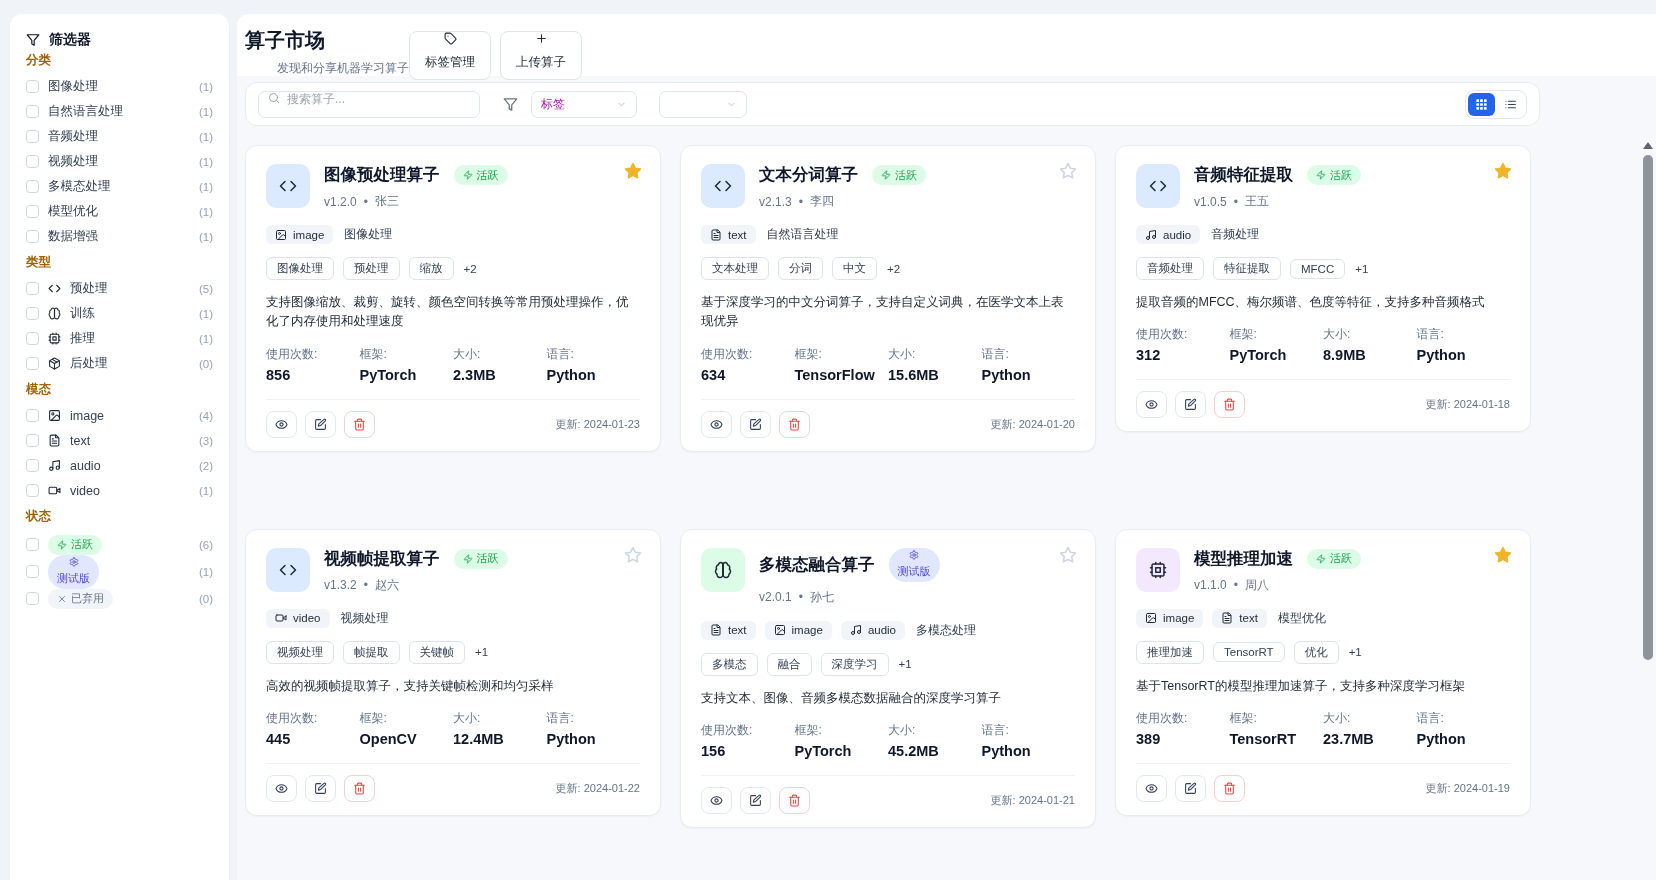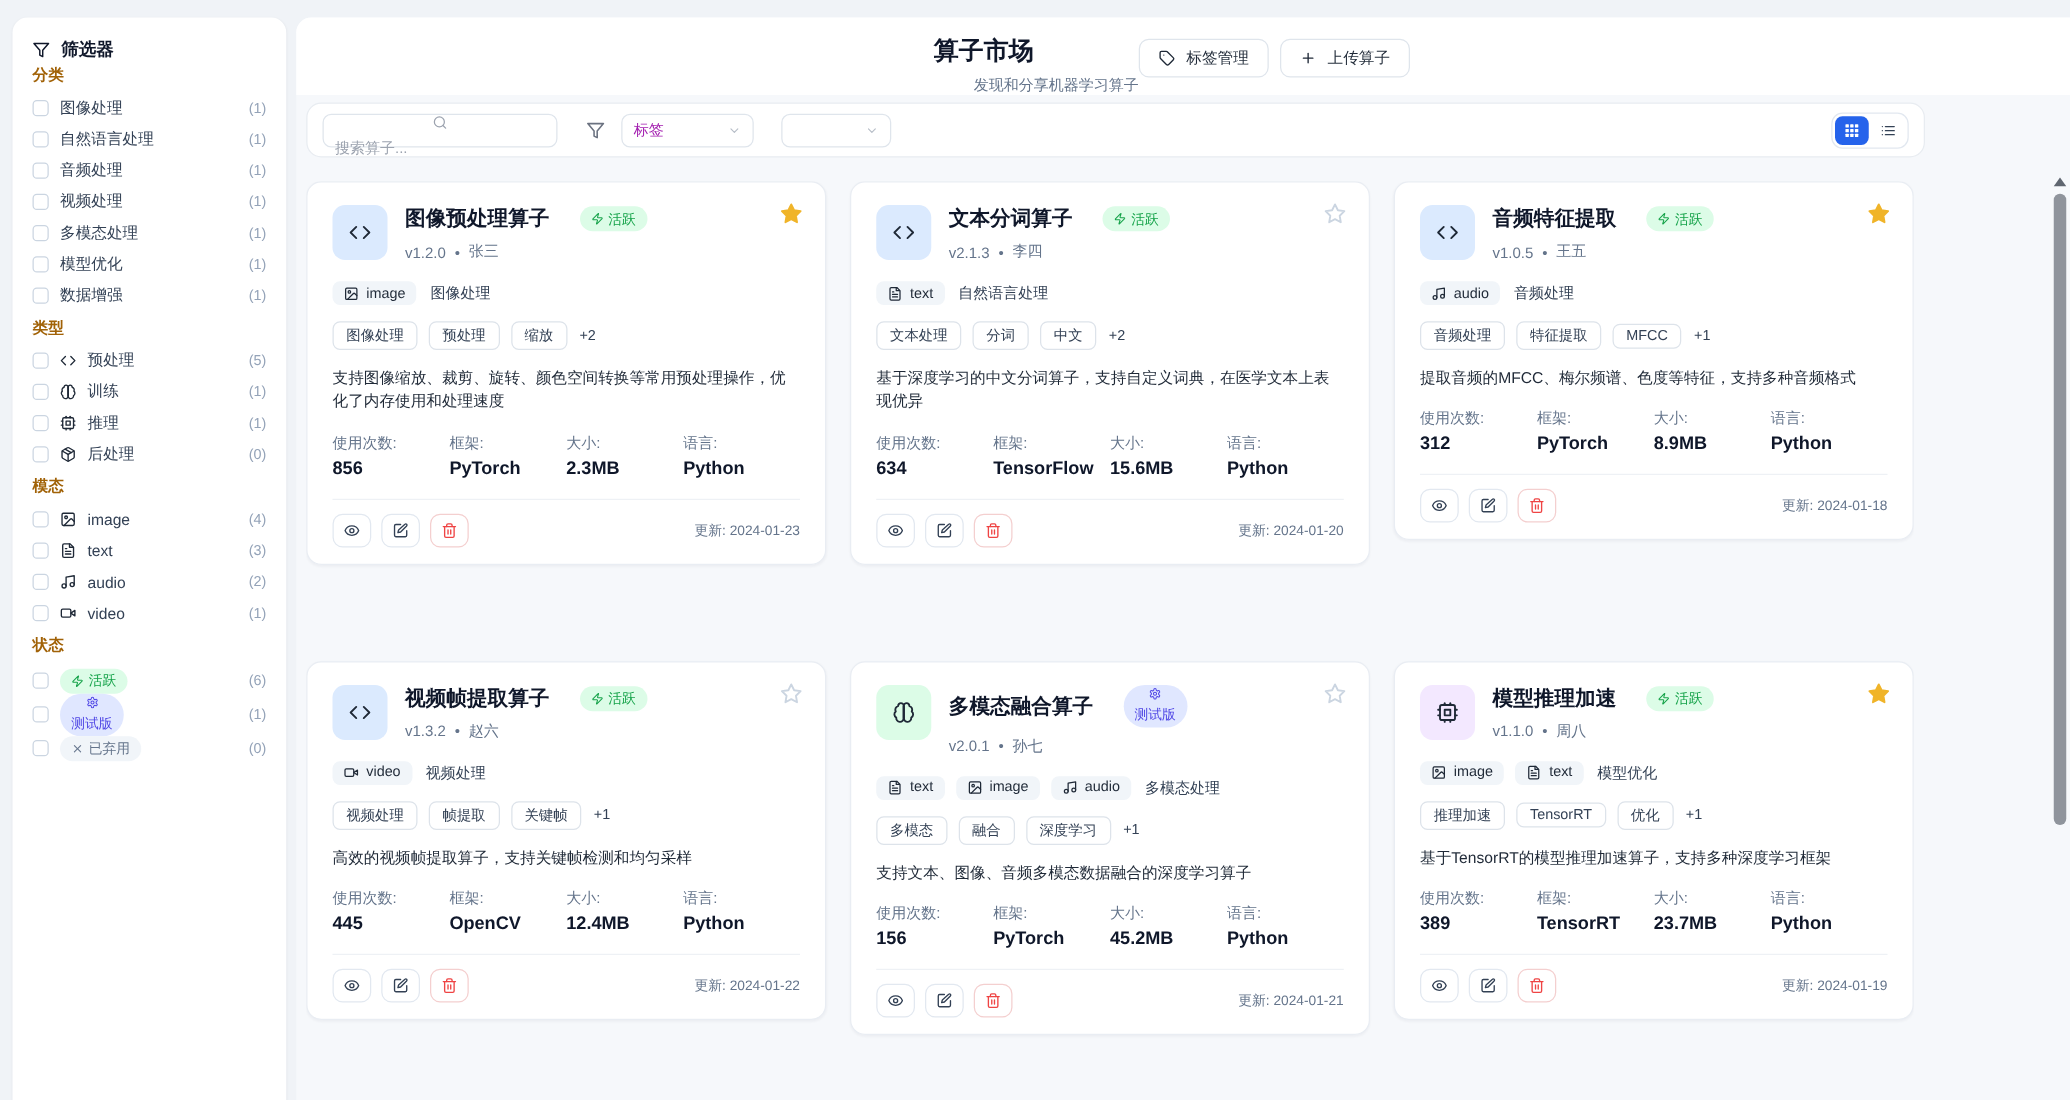--- a/index.html
+++ b/index.html
@@ -33,41 +33,41 @@
   .badge svg { width:10px; height:10px; }
   .badge.active { background:#dcfce7; color:#16a34a; }
   .badge.beta { background:#e0e7ff; color:#4f46e5;flex-direction:column; }
   .badge.deprecated { background:#f1f5f9; color:#64748b; }
 
   
   .main { position:absolute; left:237px; top:14px; right:0; bottom:0; background:#f6f8fb; border-radius:12px 0 0 0; }
   .main-header {
     background:#ffffff; border-radius:12px 0 0 0;
     height:62px; padding:13px 26px 0 8px;
-    display:flex; align-items:flex-start; justify-content:center;
+    display:flex; align-items:flex-start; justify-content:flex-start;
   }
   .page-title { font-size:20px; font-weight:bold; color:#0f172a; }
   .page-subtitle { margin-top:6px; font-size:12px; color:#64748b;margin-left:32px; }
   .header-actions { display:flex; gap:9px; margin-top:4px; }
   .hbtn {
     display:flex; align-items:center; gap:9px; background:#fff;
-    border:1px solid #dfe5ec; border-radius:8px; height:31px; padding:0 15px;
-    font-size:12.5px; color:#1f2937; cursor:pointer; font-family:inherit;
+    border:1px solid #dfe5ec; border-radius:8px; height:49px; padding:0 15px;
+    font-size:12.5px; color:#1f2937; cursor:pointer; font-family:inherit;flex-direction:column;
   }
   .hbtn svg { width:13px; height:13px; color:#1f2937; }
 
   
   .toolbar {
     position:absolute; left:8px; top:68px; width:1295px; height:44px;
     background:#fff; border:1px solid #e8ecf1; border-radius:12px;
     display:flex; align-items:center; padding:0 12px; gap:13px;
   }
   .search-box {
-    display:flex; align-items:center; gap:7px; width:188px; height:27px;
-    border:1px solid #dfe5ec; border-radius:7px; padding:0 9px; background:#fff;flex-direction:column;
+    display:flex; align-items:flex-start; gap:7px; width:222px; height:27px;
+    border:1px solid #dfe5ec; border-radius:7px; padding:0 9px; background:#fff;
   }
   .search-box svg { width:12px; height:12px; color:#9ca3af; flex:none; }
   .search-box input { border:none; outline:none; width:100%; font-size:12px; font-family:inherit; color:#334155; background:transparent; }
   .search-box input::placeholder { color:#9ca3af; }
   .toolbar-funnel { color:#6b7280; margin-left:10px; }
   .toolbar-funnel svg { width:15px; height:15px; }
   .select {
     display:flex; align-items:center; justify-content:space-between;
     border:1px solid #dfe5ec; border-radius:7px; height:27px; padding:0 9px;
     font-size:12px; color:#a21caf; cursor:pointer; background:#fff;
@@ -89,21 +89,21 @@
   .card {
     position:relative; background:#fff; border:1px solid #e9edf3; border-radius:12px;
     padding:18px 20px 13px; box-shadow:0 1px 2px rgba(15,23,42,.04);
   }
   .card-head { display:flex; gap:14px; padding-right:28px; }
   .icon-tile { width:44px; height:44px; border-radius:10px; display:flex; align-items:center; justify-content:center; flex:none; color:#1f2937; }
   .icon-tile svg { width:18px; height:18px; }
   .tile-blue { background:#dbeafe; }
   .tile-green { background:#dcfce7; }
   .tile-purple { background:#f3e8ff; }
-  .card-title-row { display:flex; align-items:center; gap:24px; }
+  .card-title-row { display:flex; align-items:center; gap:14px; }
   .card-title { font-size:16.5px; font-weight:bold; color:#0f172a; white-space:nowrap; }
   .card-version { margin-top:7px; font-size:12px; color:#64748b; display:flex; align-items:center; gap:7px; }
   .star-btn { position:absolute; top:15px; right:16px; width:20px; height:20px; background:none; border:none; cursor:pointer; padding:0; }
   .star-btn svg { width:18px; height:18px; }
   .star-on svg { fill:#f0b429; stroke:#f0b429; }
   .star-off svg { fill:none; stroke:#cbd5e1; }
 
   .modality-row { margin-top:15px; display:flex; align-items:center; gap:9px; font-size:12px; color:#334155; flex-wrap:wrap; }
   .mod-pill { display:inline-flex; align-items:center; gap:6px; background:#f1f5f9; border-radius:6px; padding:3.5px 9px; font-size:11.5px; color:#1f2937; }
   .mod-pill svg { width:12px; height:12px; }

